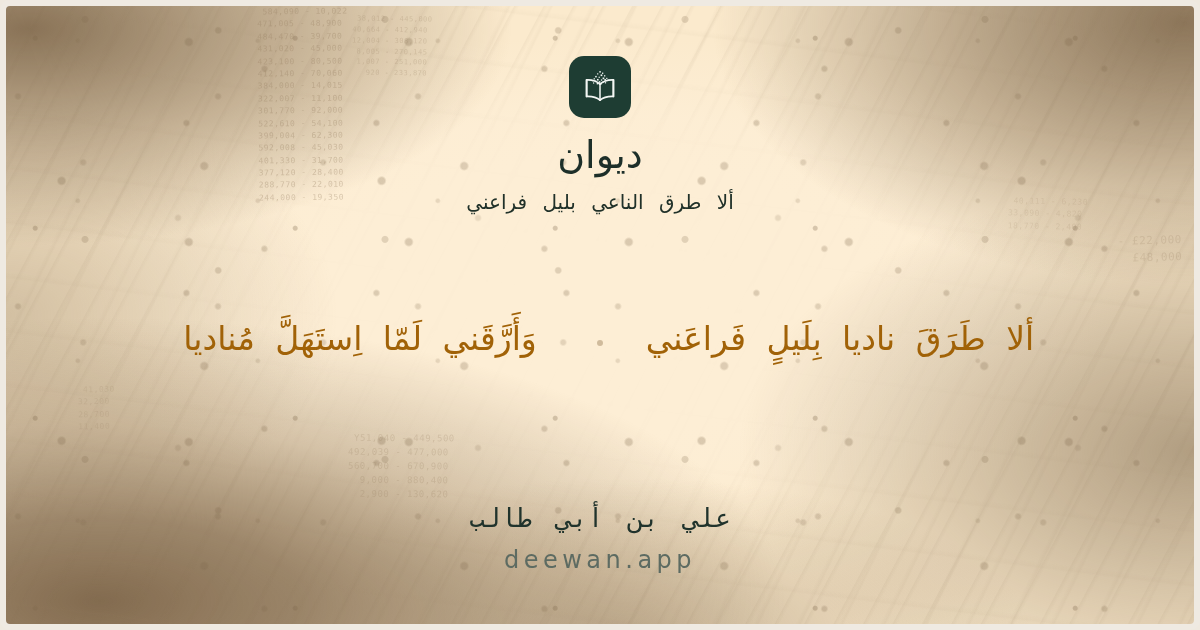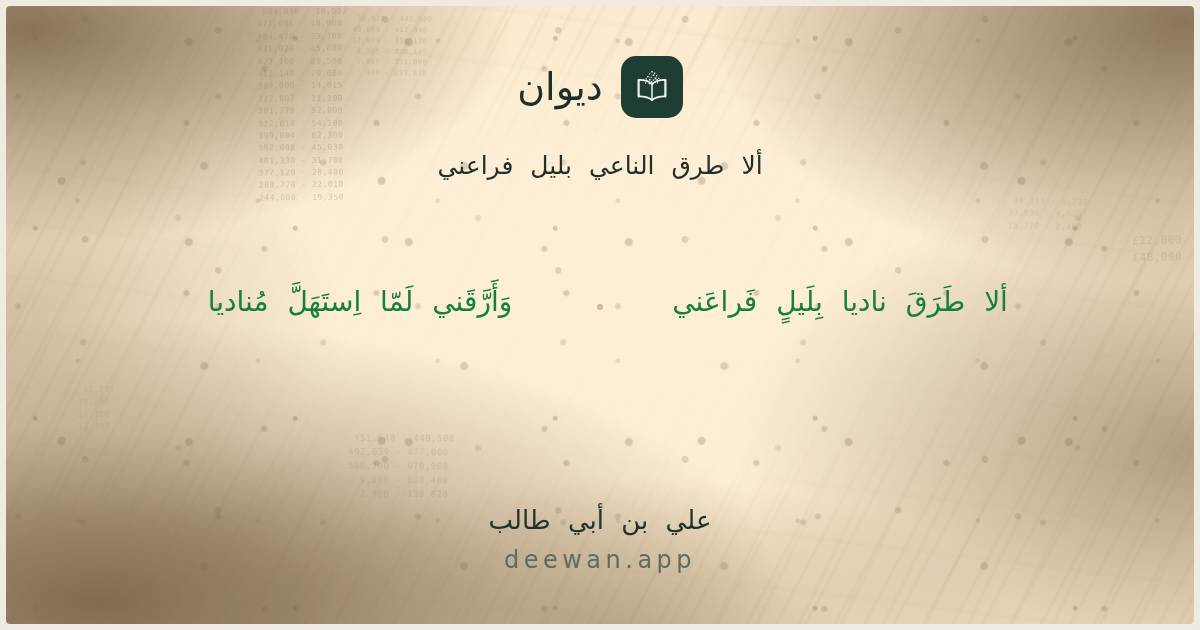--- a/index.html
+++ b/index.html
@@ -145,21 +145,21 @@
     height: 100%;
     display: flex;
     flex-direction: column;
     align-items: center;
     box-sizing: border-box;
   }
 
   
   .brand {
     display: flex;
-    flex-direction: row;
+    flex-direction: column;
     align-items: center;
     gap: 18px;
     margin-top: 56px;
   }
   .brand-mark {
     width: 62px;
     height: 62px;
     border-radius: 15px;
     background: #1e3d33;
     display: flex;
@@ -171,42 +171,42 @@
   .brand-name {
     font-size: 38px;
     color: #1d2f29;
     line-height: 1;
     letter-spacing: 0.5px;
     white-space: nowrap;
   }
 
   
   .poem-title {
-    margin-top: 30px;
-    font-size: 25px;
+    margin-top: 14px;
+    font-size: 20px;
     color: #203129;
     line-height: 1.45;
     text-align: right;
     word-spacing: 9px;
     max-width: 1000px;
   }
 
   
   .verse {
     margin-top: 96px;
     width: 100%;
     display: flex;
     flex-direction: row;
     align-items: center;
     justify-content: center;
     gap: 0;
   }
   .hemistich {
-    font-size: 28px;
-    color: #15803d;
+    font-size: 33px;
+    color: #a16207;
     line-height: 1.6;
     word-spacing: 10px;
     white-space: nowrap;
     flex: 0 0 auto;
     width: 430px;
     text-align: center;
   }
   .hemistich.first  { text-align: center; }
   .hemistich.second { text-align: center; }
   .verse-sep {
@@ -228,20 +228,21 @@
     flex-direction: column;
     align-items: center;
     gap: 8px;
   }
   .poet-name {
     font-size: 26px;
     color: #20332c;
     word-spacing: 9px;
     line-height: 1.3;
     white-space: nowrap;
+    font-family: Liberation Mono, monospace;
   }
   .site-url {
     font-size: 24px;
     color: #5d6b62;
     letter-spacing: 4.5px;
     direction: ltr;
     font-family: "DejaVu Sans", "Liberation Sans", sans-serif;
   }
 </style>
 </head>

